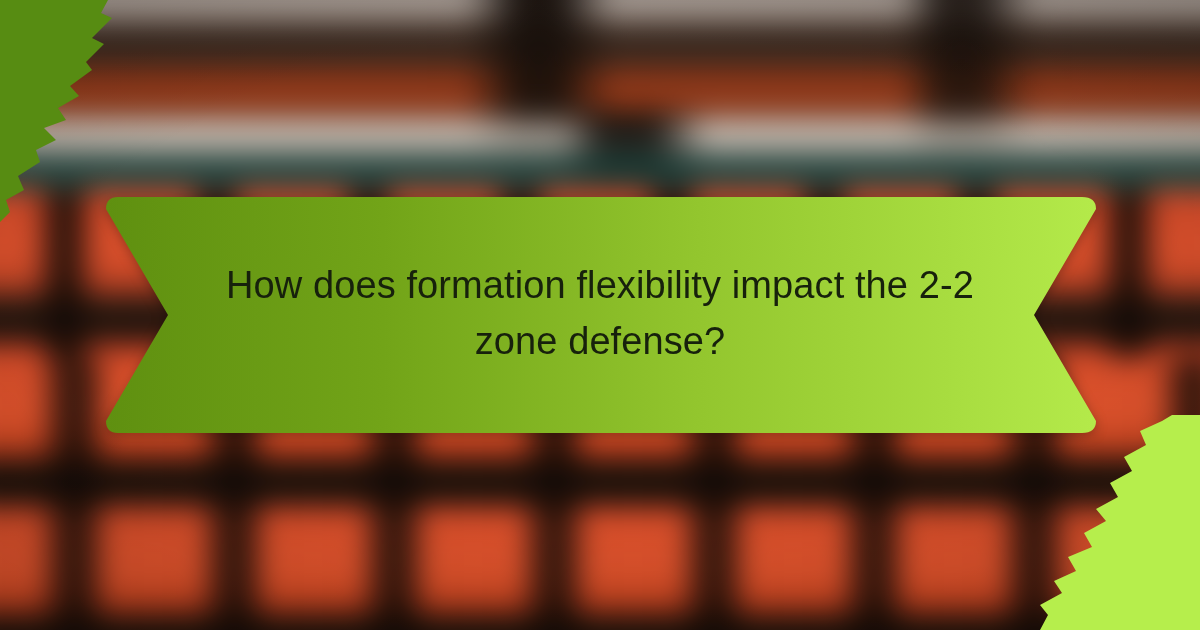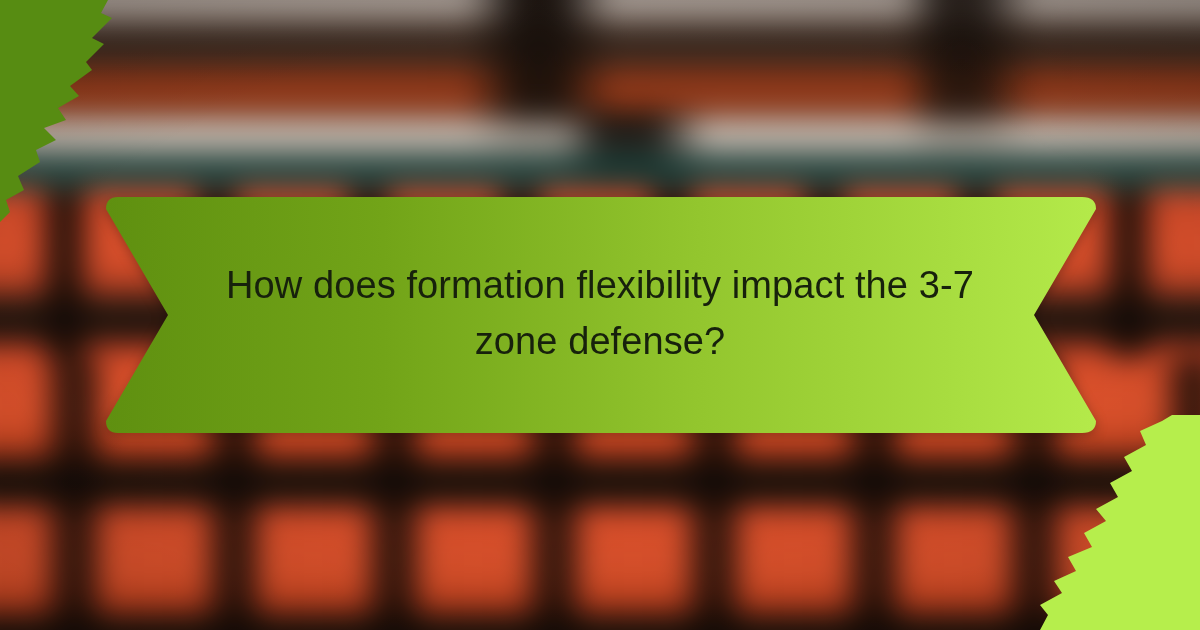--- a/index.html
+++ b/index.html
@@ -232,16 +232,16 @@
           <stop offset="0%" stop-color="#5f9010"></stop>
           <stop offset="28%" stop-color="#72a418"></stop>
           <stop offset="60%" stop-color="#93c62e"></stop>
           <stop offset="100%" stop-color="#b4ea4a"></stop>
         </linearGradient>
       </defs>
       <path d="M14,2 L978,2 Q992,2 992,14 L992,14
                L930,120 L992,226 Q992,238 978,238 L14,238
                Q2,238 2,226 L64,120 L2,14 Q2,2 14,2 Z" fill="url(#ribbonGrad)"></path>
     </svg>
-    <div id="banner-text">How does formation flexibility impact the 3-7 zone defense?</div>
+    <div id="banner-text">How does formation flexibility impact the 2-2 zone defense?</div>
   </div>
 
 </div>
 
 </body></html>

